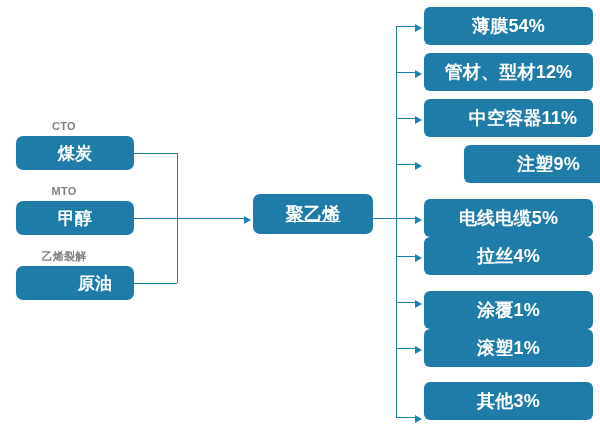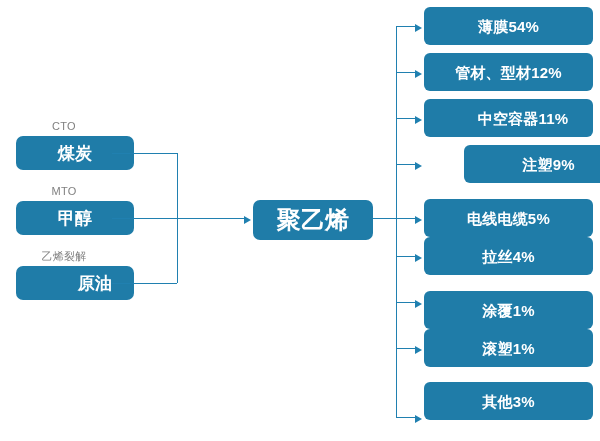--- a/index.html
+++ b/index.html
@@ -39,39 +39,40 @@
     font-size: 17px;
     border-radius: 7px;
   }
   .feed-label {
     position: absolute;
     left: 16px;
     width: 96px;
     text-align: center;
     color: #808080;
     font-size: 11px;
-    font-weight: normal;
+    font-weight: bold;
     line-height: 1;
     letter-spacing: 0.3px;
   }
   
   .node.center {
     left: 253px;
-    top: 200px;
+    top: 194px;
     width: 120px;
     height: 40px;
-    font-size: 24px;
+    font-size: 18px;
     border-radius: 7px;
+    text-decoration: underline;
   }
   
   .node.product {
     left: 424px;
     width: 169px;
     height: 38px;
-    font-size: 15px;
+    font-size: 18px;
     border-radius: 6px;
   }
   
   .hline {
     position: absolute;
     height: 0;
     border-top: 1.6px solid #2080B0;
   }
   .vline {
     position: absolute;

